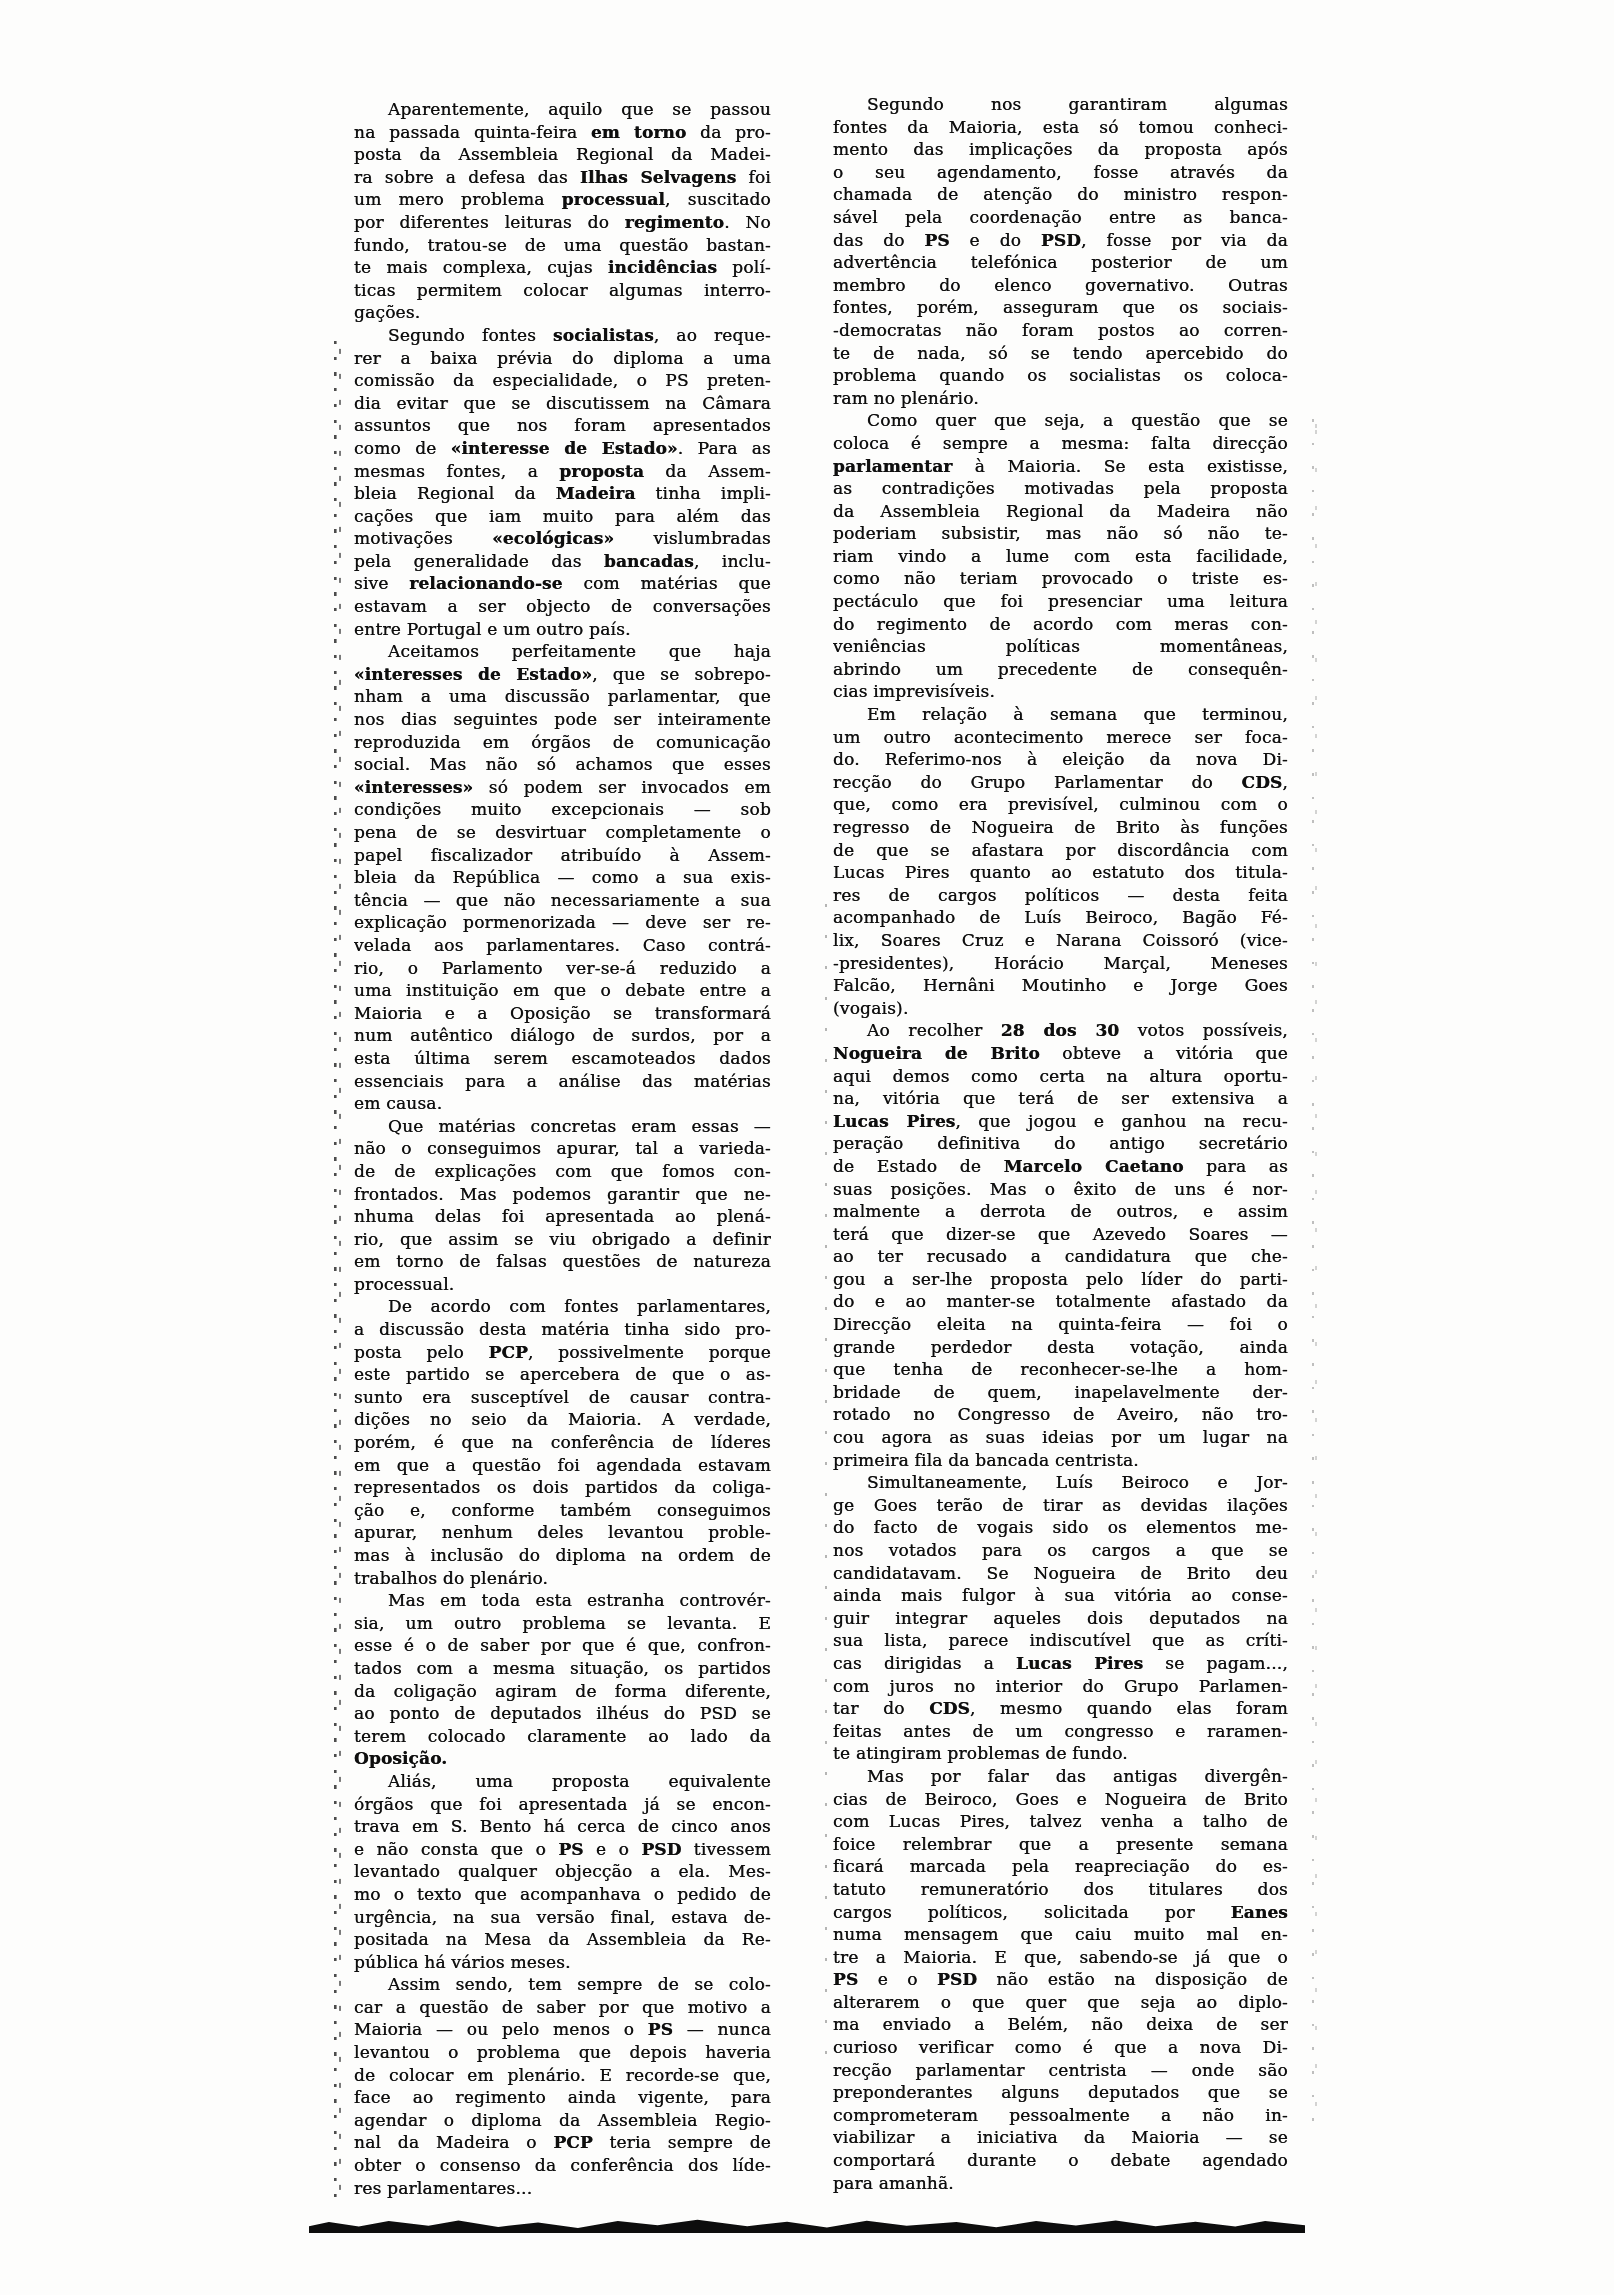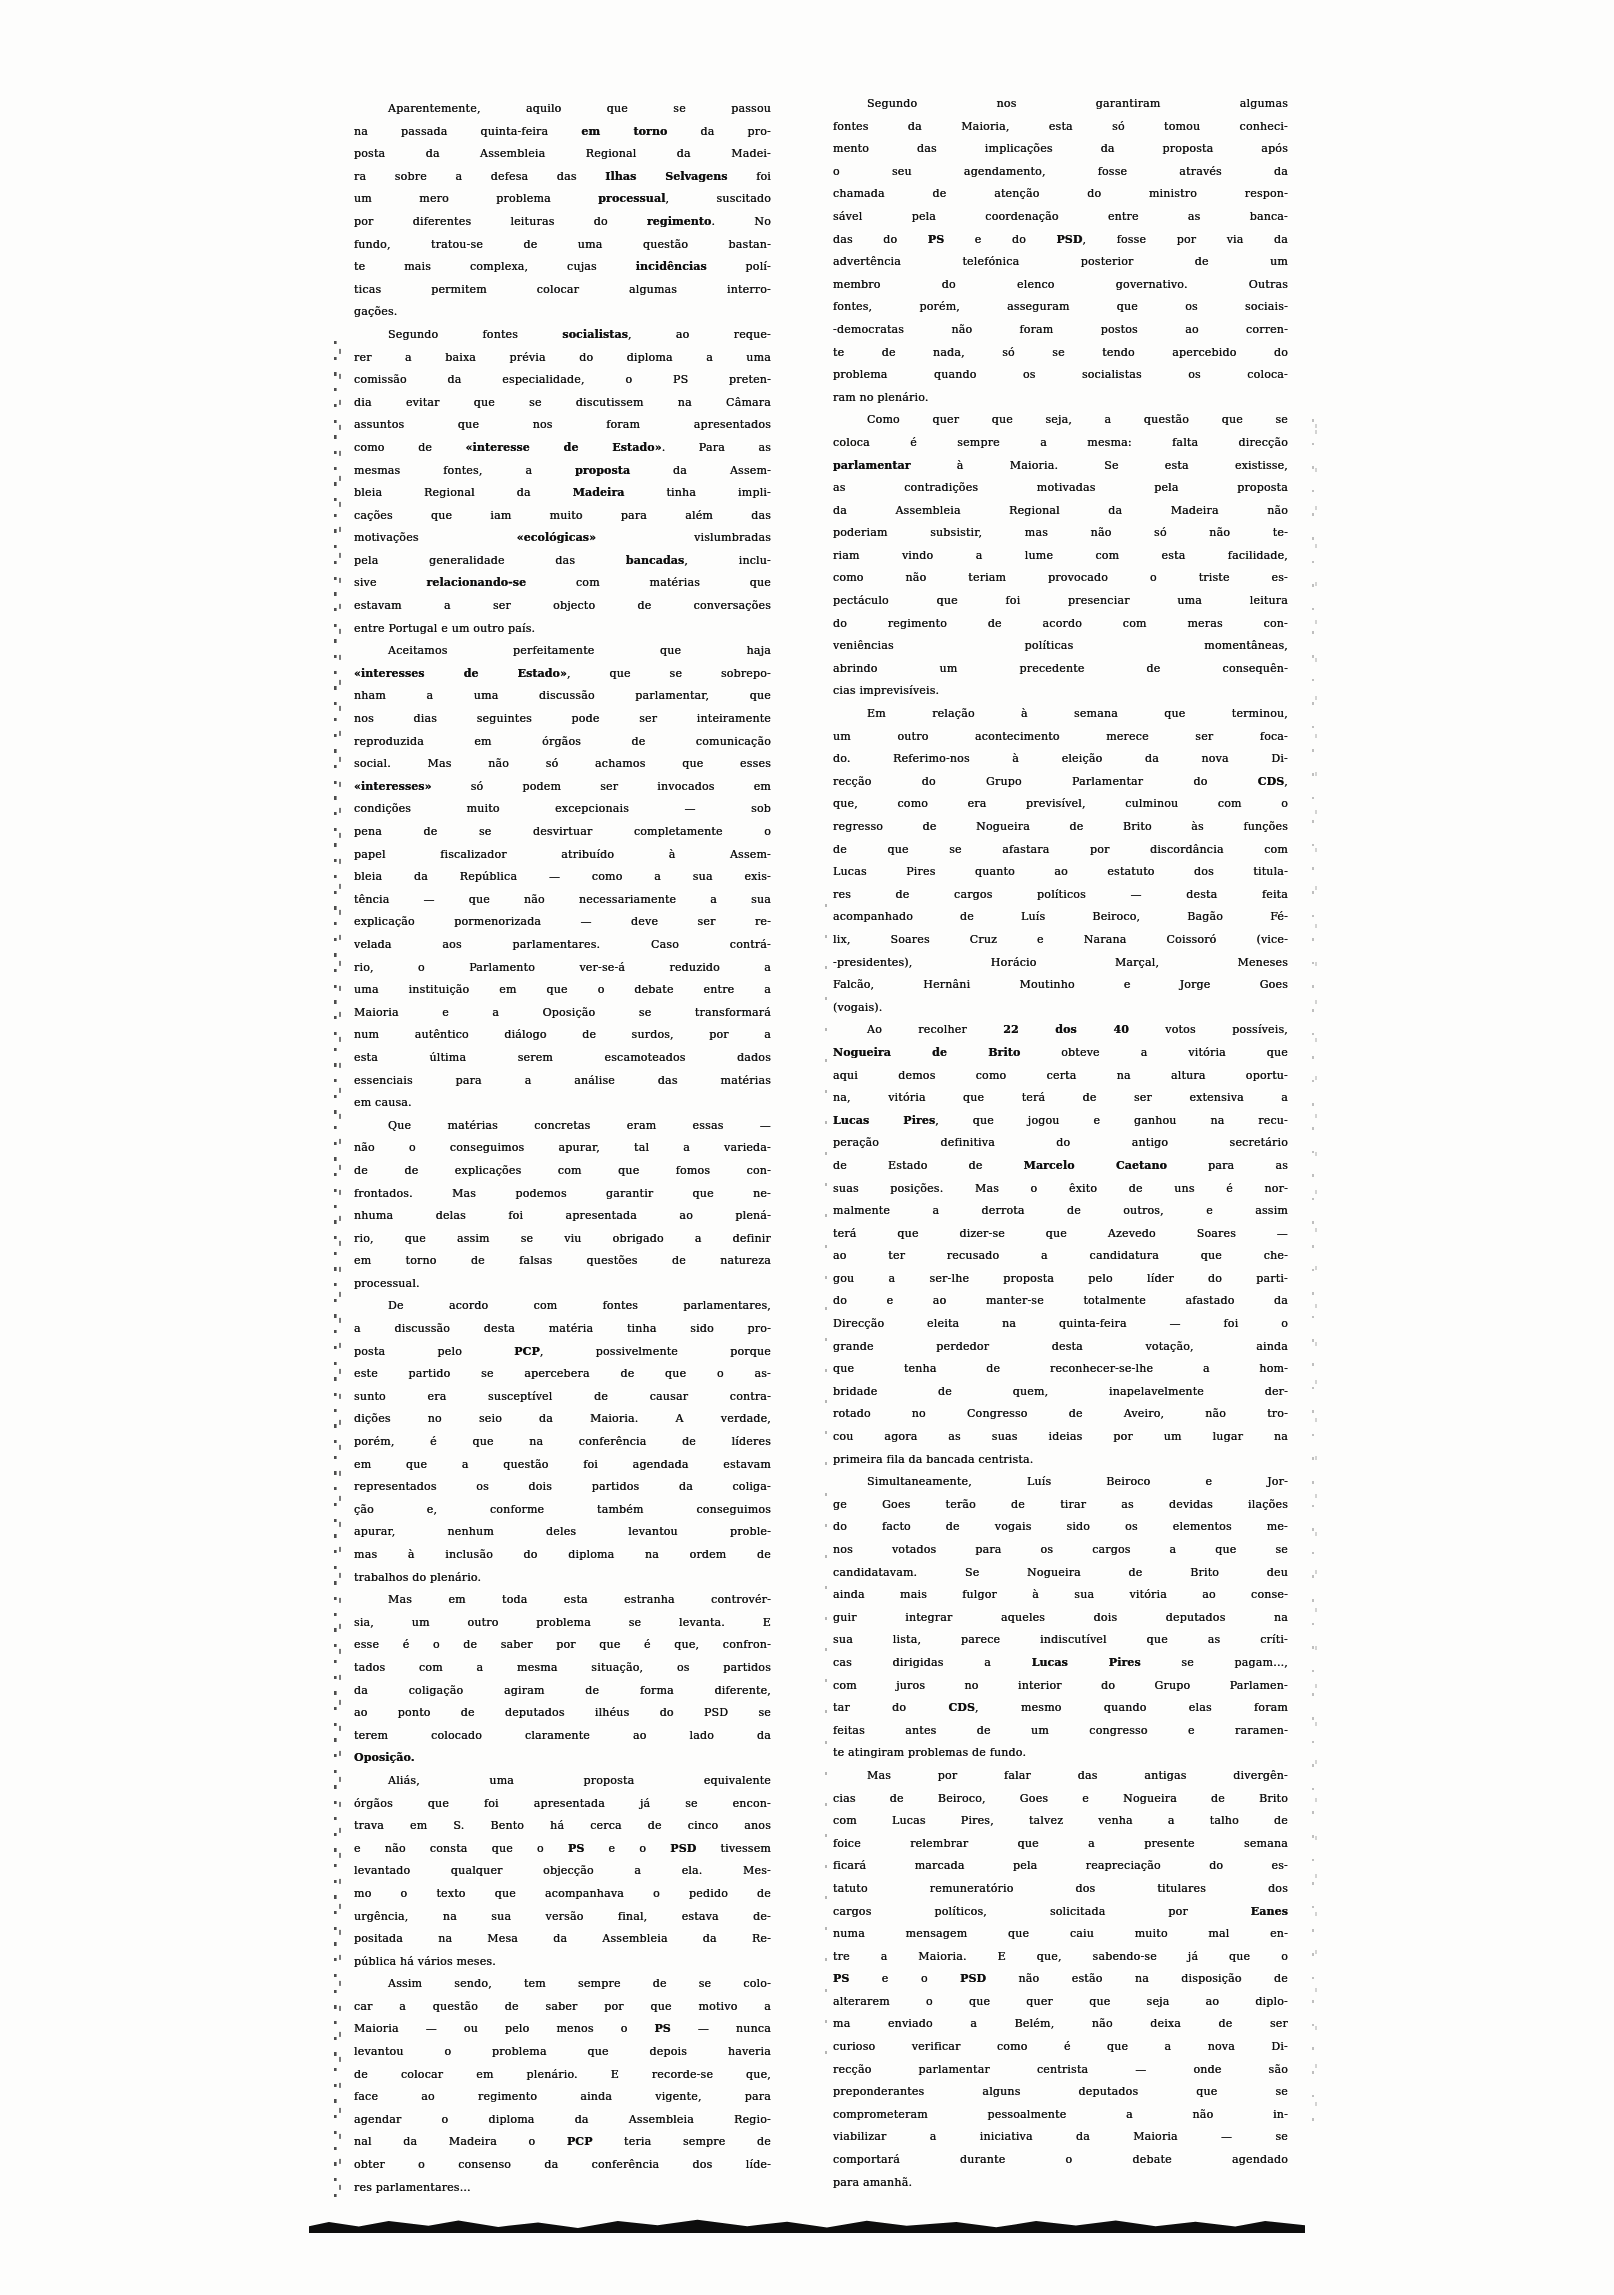--- a/index.html
+++ b/index.html
@@ -6,21 +6,21 @@
   html,body{margin:0;padding:0;}
   body{
     width:1614px;height:2295px;position:relative;overflow:hidden;
     background:#fdfdfc;
     font-family:"DejaVu Serif","Liberation Serif",serif;
   }
   .scan{position:absolute;inset:0;}
   .column{
     position:absolute;
     color:#161616;
-    font-size:11px;
+    font-size:17px;
     line-height:22.6px;
     letter-spacing:0.2px;
     text-shadow:0.3px 0.3px 0.6px rgba(20,20,20,.65), -0.2px -0.1px 0.3px rgba(20,20,20,.35);
     filter:blur(0.2px) contrast(1.08);
   }
   .col-left{left:354px;top:98px;width:417px;}
   .col-right{left:833px;top:93px;width:455px;}
   .para{margin:0;padding:0;}
   .line{
     text-align:justify;
@@ -215,21 +215,21 @@
         <div class="line">de que se afastara por discordância com</div>
         <div class="line">Lucas Pires quanto ao estatuto dos titula-</div>
         <div class="line">res de cargos políticos — desta feita</div>
         <div class="line">acompanhado de Luís Beiroco, Bagão Fé-</div>
         <div class="line">lix, Soares Cruz e Narana Coissoró (vice-</div>
         <div class="line">-presidentes), Horácio Marçal, Meneses</div>
         <div class="line">Falcão, Hernâni Moutinho e Jorge Goes</div>
         <div class="line">(vogais).</div>
       </div>
       <div class="para">
-        <div class="line">Ao recolher <b>22 dos 40</b> votos possíveis,</div>
+        <div class="line">Ao recolher <b>28 dos 30</b> votos possíveis,</div>
         <div class="line"><b>Nogueira de Brito</b> obteve a vitória que</div>
         <div class="line">aqui demos como certa na altura oportu-</div>
         <div class="line">na, vitória que terá de ser extensiva a</div>
         <div class="line"><b>Lucas Pires</b>, que jogou e ganhou na recu-</div>
         <div class="line">peração definitiva do antigo secretário</div>
         <div class="line">de Estado de <b>Marcelo Caetano</b> para as</div>
         <div class="line">suas posições. Mas o êxito de uns é nor-</div>
         <div class="line">malmente a derrota de outros, e assim</div>
         <div class="line">terá que dizer-se que Azevedo Soares —</div>
         <div class="line">ao ter recusado a candidatura que che-</div>

